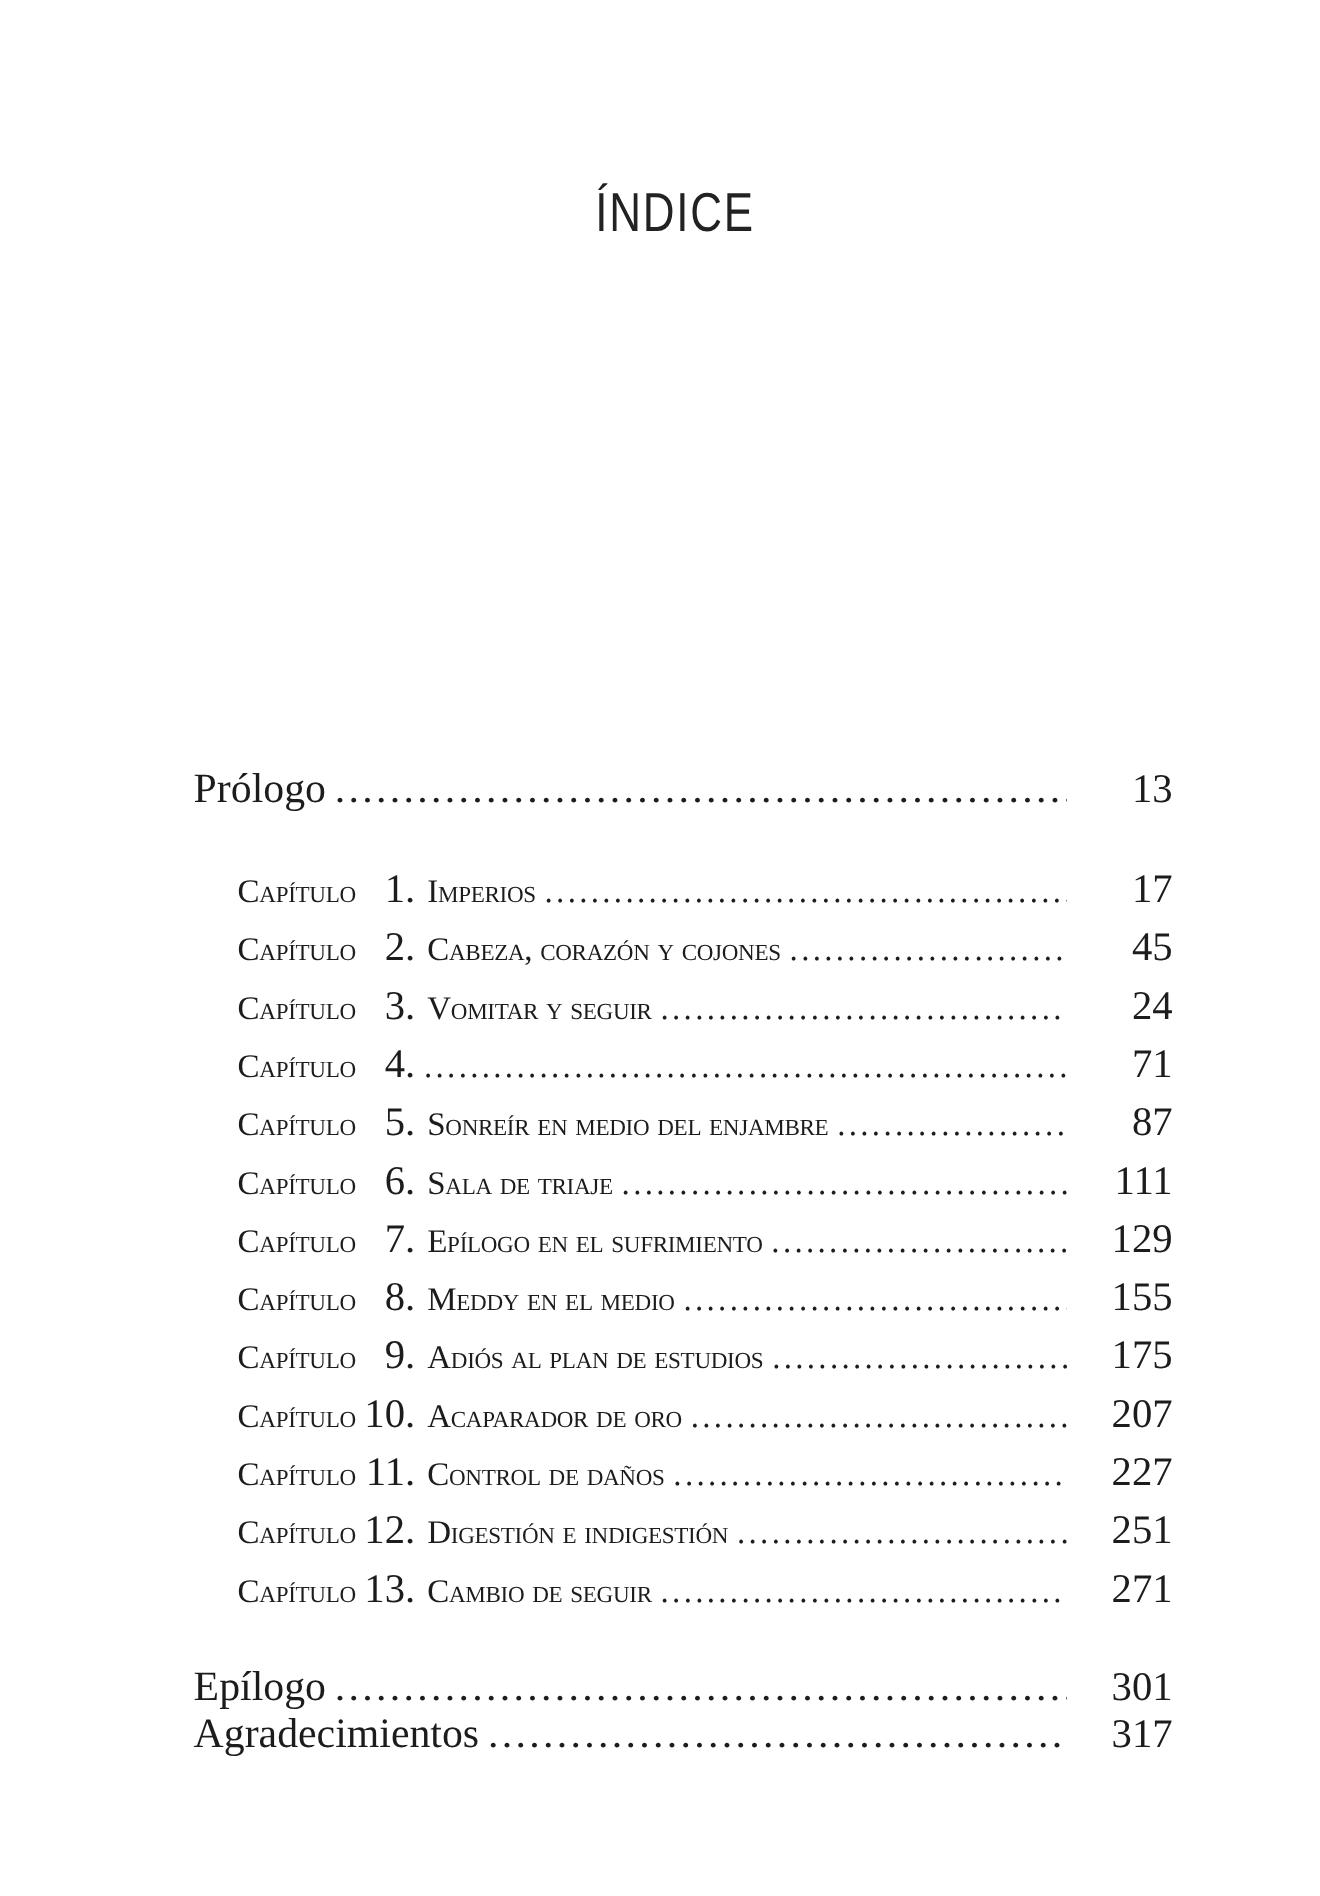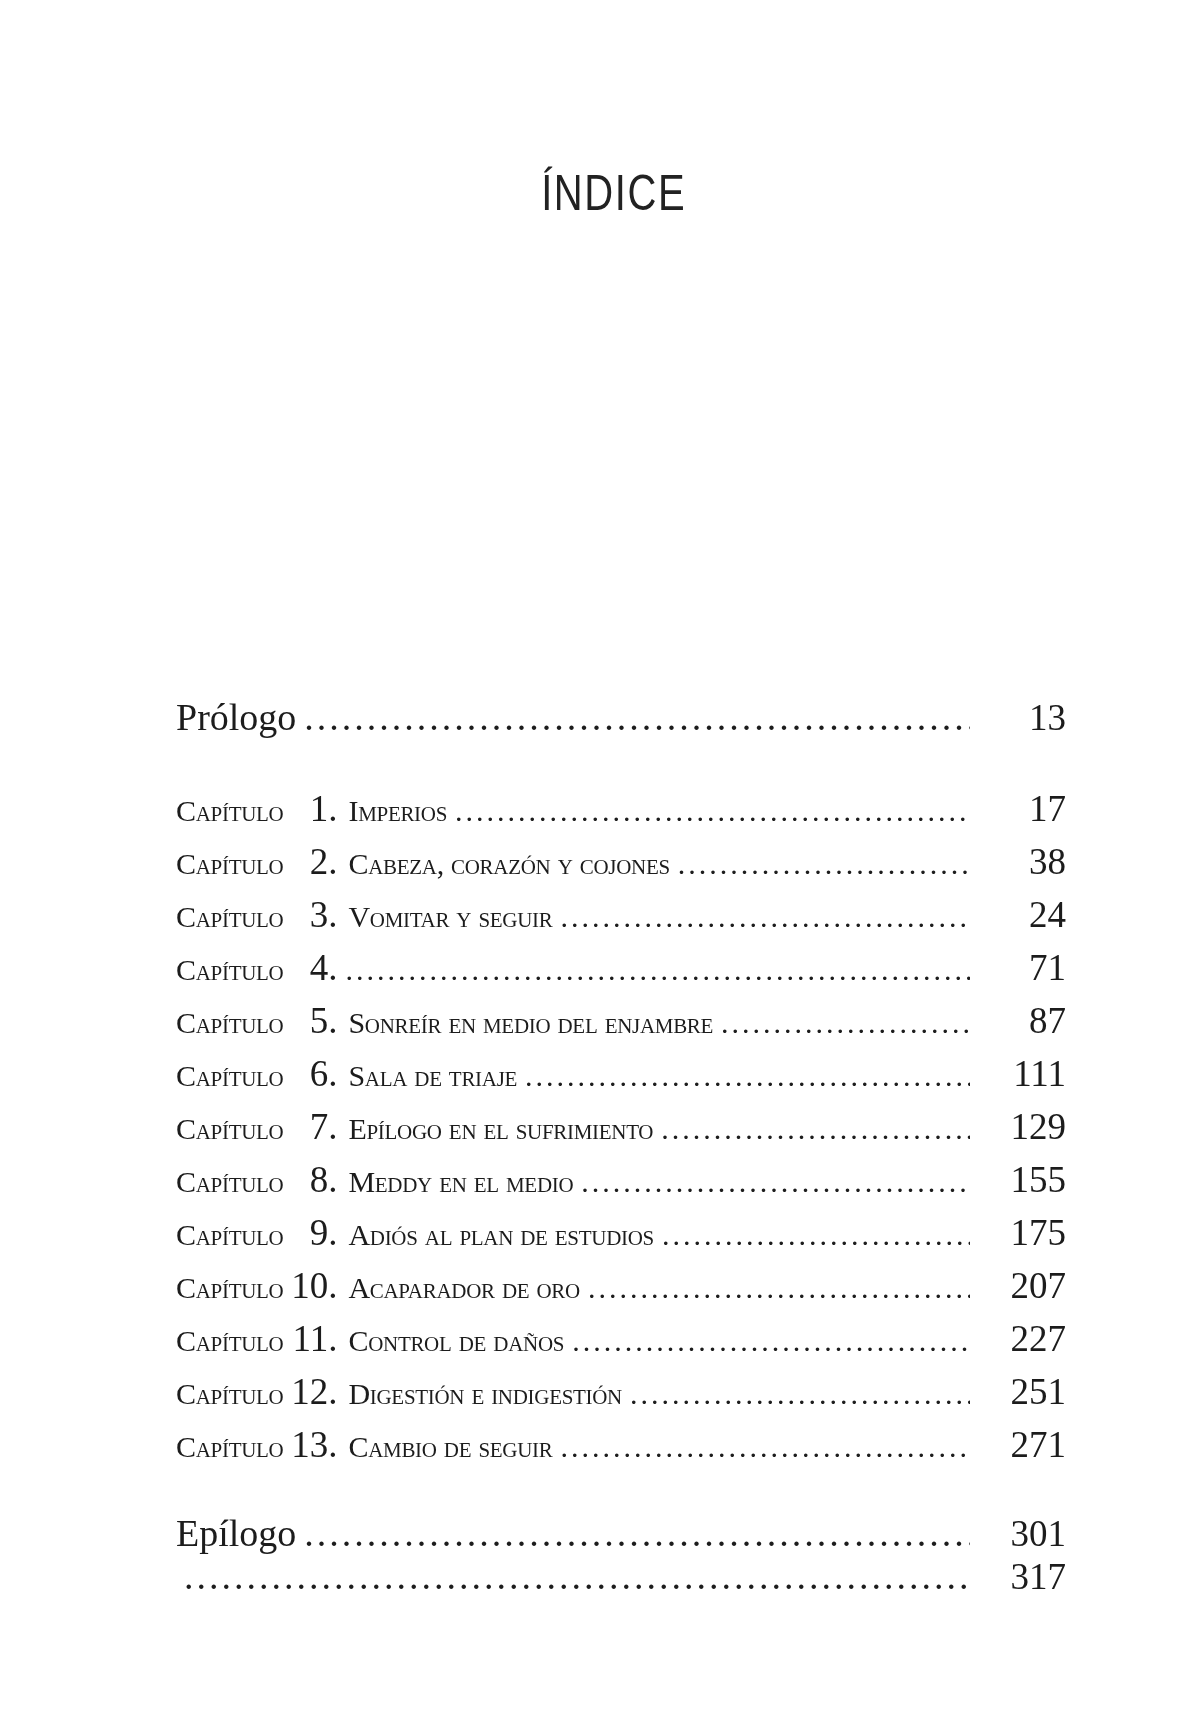--- a/index.html
+++ b/index.html
@@ -42,20 +42,21 @@
   .frow {
     font-size: 38px;
     line-height: 44px;
     justify-content: center;
   }
   .chapters { margin-top: 52px; }
   .chapters .row {
     font-size: 30px;
     line-height: 34px;
     margin-bottom: 17px;
+    margin-left: 40px;
   }
   .chapters .row:last-child { margin-bottom: 0; }
   .back { margin-top: 48px; }
   .back .row {
     font-size: 38px;
     line-height: 43px;
     justify-content: flex-end;
   }
   .sc { font-variant: small-caps; letter-spacing: -0.3px; }
   .num {
@@ -109,21 +110,21 @@
         <span class="sc ctitle">Imperios</span>
         <span class="leader"></span>
         <span class="num pagenum">17</span>
       </div>
 
       <div class="row">
         <span class="sc">Capítulo</span>
         <span class="num cnum">2.</span>
         <span class="sc ctitle">Cabeza, corazón y cojones</span>
         <span class="leader"></span>
-        <span class="num pagenum">38</span>
+        <span class="num pagenum">45</span>
       </div>
 
       <div class="row">
         <span class="sc">Capítulo</span>
         <span class="num cnum">3.</span>
         <span class="sc ctitle">Vomitar y seguir</span>
         <span class="leader"></span>
         <span class="num pagenum">24</span>
       </div>
 
@@ -210,20 +211,21 @@
 
     <div class="back">
 
       <div class="row">
         <span>Epílogo</span>
         <span class="leader"></span>
         <span class="num pagenum">301</span>
       </div>
 
       <div class="row">
+        <span>Agradecimientos</span>
         <span class="leader"></span>
         <span class="num pagenum">317</span>
       </div>
 
     </div>
 
   </div>
 </div>
 
 </body></html>

